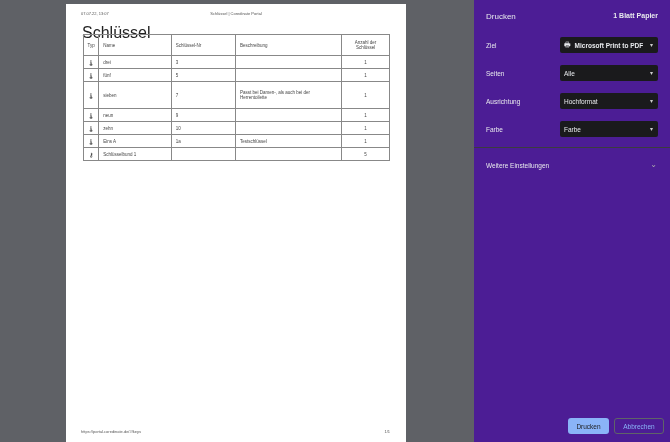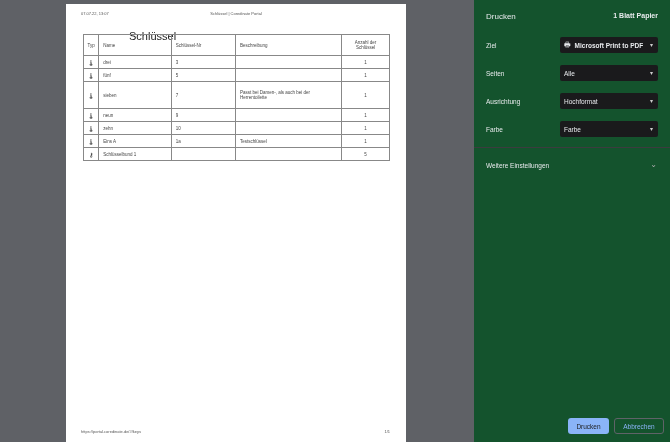--- a/index.html
+++ b/index.html
@@ -1,34 +1,34 @@
 <!DOCTYPE html>
 <html><head>
 <meta charset="utf-8">
 <style>
   html,body{margin:0;padding:0;}
   body{width:670px;height:442px;position:relative;overflow:hidden;background:#5f6166;font-family:"Liberation Sans",sans-serif;}
   .preview{position:absolute;left:0;top:0;width:474px;height:442px;background:#5f6166;}
   .page{position:absolute;left:66px;top:4px;width:340px;height:438px;background:#fff;}
   .hdr-date{position:absolute;left:15px;top:7px;font-size:4px;color:#555;}
   .hdr-title{position:absolute;left:0;width:100%;text-align:center;top:7px;font-size:4px;color:#555;}
-  .doc-title{position:absolute;left:16px;top:26px;font-size:11px;color:#222;margin-left:47px;}
+  .doc-title{position:absolute;left:16px;top:20px;font-size:16px;color:#222;}
   table{position:absolute;left:17px;top:30px;width:307px;border-collapse:collapse;font-size:4.5px;color:#444;}
   td,th{border:1px solid #888;padding:0 4px;font-weight:normal;text-align:left;height:12px;}
   th{height:20px;}
   .c-typ{width:14px;text-align:center;padding:0;}
   .c-name{width:62px;}
   .c-nr{width:54px;}
   .c-desc{width:95px;}
   .c-cnt{width:38px;text-align:center;}
   td.tall{height:26px;}
   .ico{font-size:6px;color:#222;}
   .foot-url{position:absolute;left:15px;bottom:8px;font-size:4px;color:#555;}
   .foot-page{position:absolute;right:16px;bottom:8px;font-size:4px;color:#555;}
-  .panel{position:absolute;left:474px;top:0;width:196px;height:442px;background:#14532d;color:#e8eaed;}
+  .panel{position:absolute;left:474px;top:0;width:196px;height:442px;background:#4c1d95;color:#e8eaed;}
   .p-title{position:absolute;left:12px;top:12px;font-size:8px;}
   .p-sheets{position:absolute;right:12px;top:12px;font-size:7px;font-weight:bold;}
   .row{position:absolute;left:12px;font-size:6.5px;}
   .sel{position:absolute;left:86px;width:98px;height:16px;background:#1a1a1c;border-radius:2px;font-size:6.5px;display:flex;align-items:center;padding-left:4px;box-sizing:border-box;}
   .sel .arrow{position:absolute;right:5px;top:4px;font-size:6px;color:#ccc;}
   .divider{position:absolute;left:0;width:196px;height:1px;background:#3c3c3f;}
   .more{position:absolute;left:12px;top:162px;font-size:6.5px;}
   .more-ch{position:absolute;right:13px;top:160px;font-size:8px;color:#aaa;}
   .btn{position:absolute;top:418px;height:16px;border-radius:3px;font-size:6.5px;display:flex;align-items:center;justify-content:center;box-sizing:border-box;}
   .btn-print{left:94px;width:41px;background:#8ab4f8;color:#202124;}

